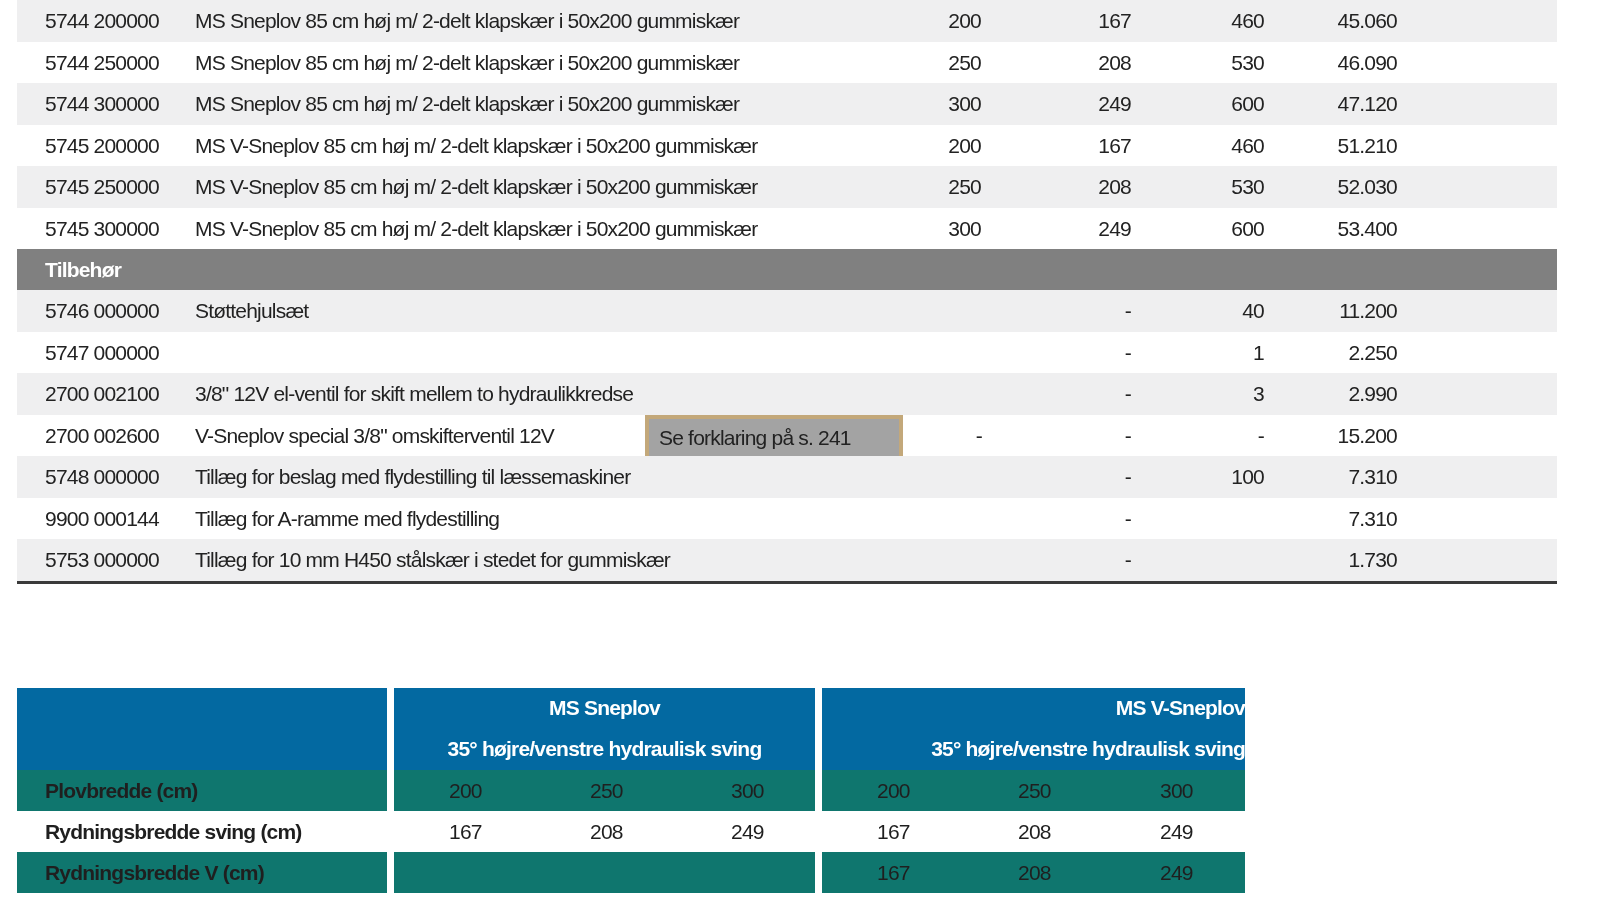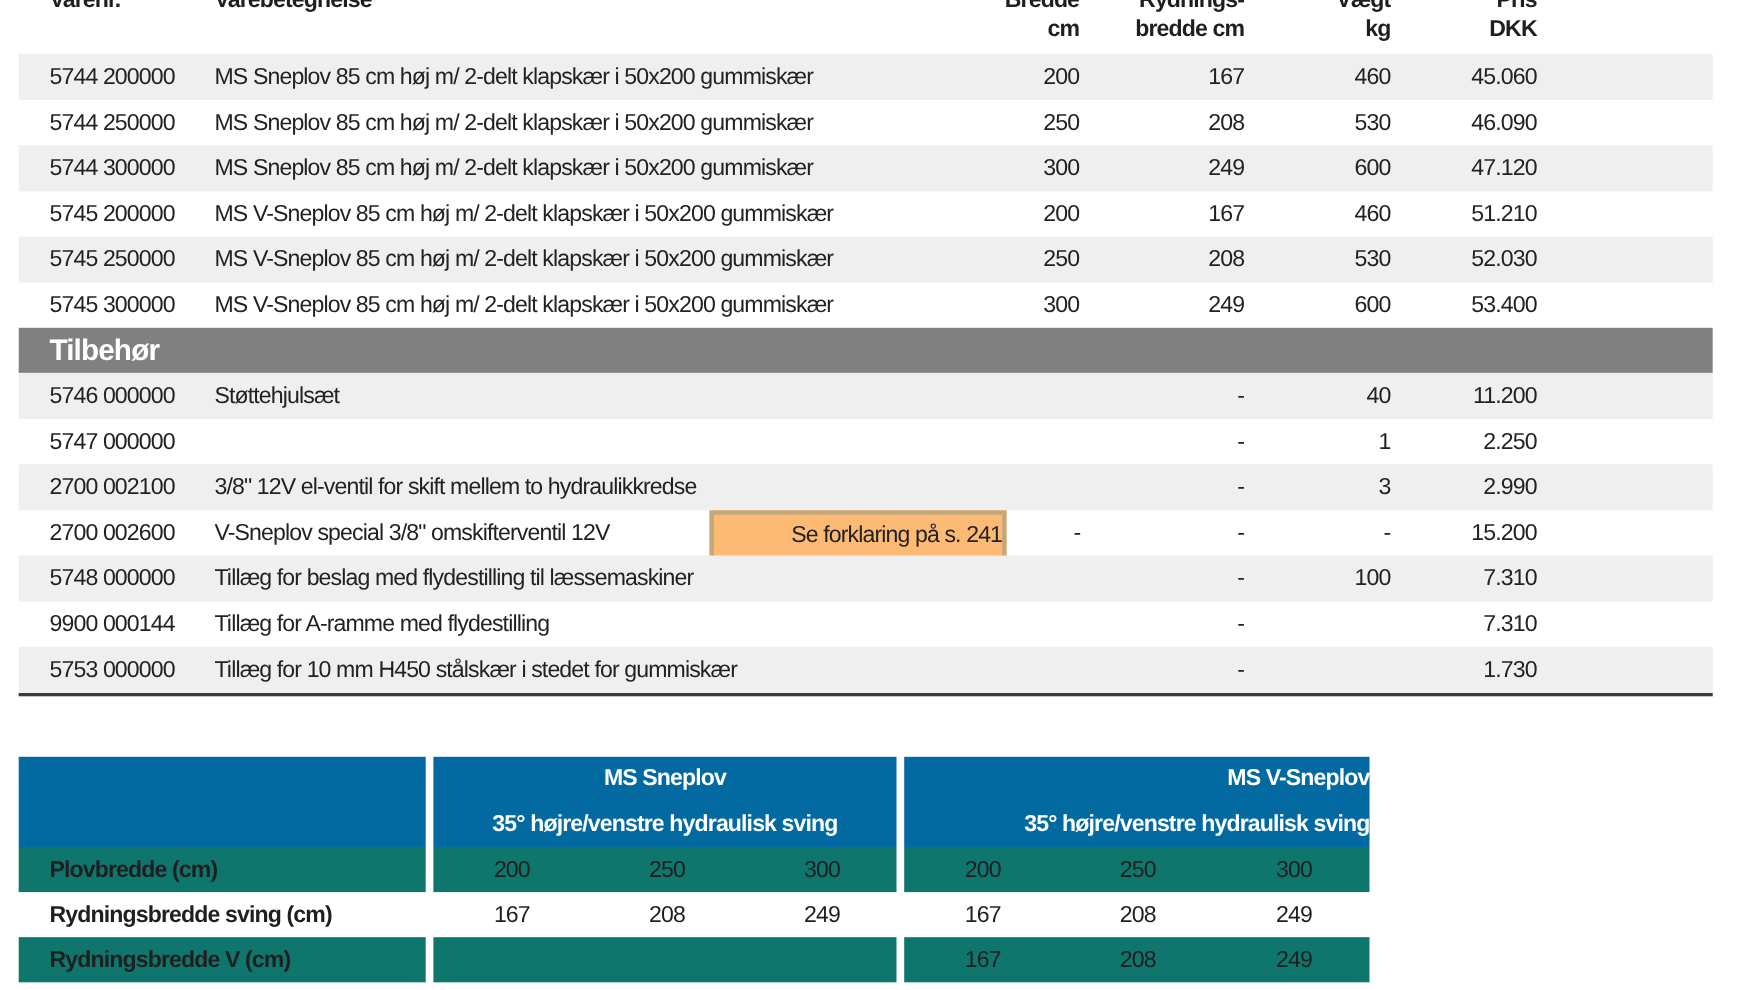--- a/index.html
+++ b/index.html
@@ -26,26 +26,26 @@
   .row.shade { background: #efeff0; }
   .row span { position: absolute; top: 0; white-space: nowrap; }
   .c-nr { left: 28px; }
   .c-desc { left: 178px; }
   .c-b { right: 576px; text-align: right; }
   .c-r { right: 426px; text-align: right; }
   .c-v { right: 293px; text-align: right; }
   .c-p { right: 160px; text-align: right; }
   .section-bar {
     height: 41px; background: #808080; color: #ffffff; font-weight: bold;
-    font-size: 27px; letter-spacing: -0.8px; line-height: 41px; padding-left: 28px;
+    font-size: 21px; letter-spacing: -0.8px; line-height: 41px; padding-left: 28px;
   }
   .note-box {
     position: absolute; left: 628px; top: -1px; height: 38px; width: 240px;
-    border: 4px solid #c3a87a; background: #fdba74; line-height: 38px;
-    padding-left: 22px; box-sizing: content-box; text-align: right;
+    border: 4px solid #c3a87a; background: #a3a3a3; line-height: 38px;
+    padding-left: 10px; box-sizing: content-box;
   }
   .table-end { height: 3px; background: #3a3a3a; }
 
   
   .cmp { position: absolute; left: 17px; top: 688px; }
   .cmp-head { position: relative; height: 82px; }
   .cmp-head .blk {
     position: absolute; top: 0; height: 82px; background: #0369a1; color: #fff;
     font-weight: bold; font-size: 21px; letter-spacing: -0.8px; text-align: center;
   }
@@ -56,32 +56,20 @@
   .cmp-row.shade .cell { background: #0f766e; }
   .cmp-row .lbl { left: 0; width: 370px; font-weight: bold; padding-left: 28px; box-sizing: border-box; }
   .cmp-row .g1 { left: 377px; width: 421px; }
   .cmp-row .g2 { left: 805px; width: 423px; }
   .cmp-row .v { position: absolute; top: 0; }
 </style>
 </head>
 <body>
 
 <div class="price-table">
-  <div class="hdr">
-    <span class="varenr">Varenr.</span>
-    <span class="desc">Varebetegnelse</span>
-    <span class="num" style="right:576px;top:-12px;">Bredde</span>
-    <span class="num" style="right:576px;top:15px;">cm</span>
-    <span class="num" style="right:426px;top:-12px;">Rydnings-</span>
-    <span class="num" style="right:426px;top:15px;">bredde cm</span>
-    <span class="num" style="right:293px;top:-12px;">Vægt</span>
-    <span class="num" style="right:293px;top:15px;">kg</span>
-    <span class="num" style="right:160px;top:-12px;">Pris</span>
-    <span class="num" style="right:160px;top:15px;">DKK</span>
-  </div>
 
   <div class="row shade">
     <span class="c-nr">5744 200000</span>
     <span class="c-desc">MS Sneplov 85 cm høj m/ 2-delt klapskær i 50x200 gummiskær</span>
     <span class="c-b">200</span>
     <span class="c-r">167</span>
     <span class="c-v">460</span>
     <span class="c-p">45.060</span>
   </div>
   <div class="row">

